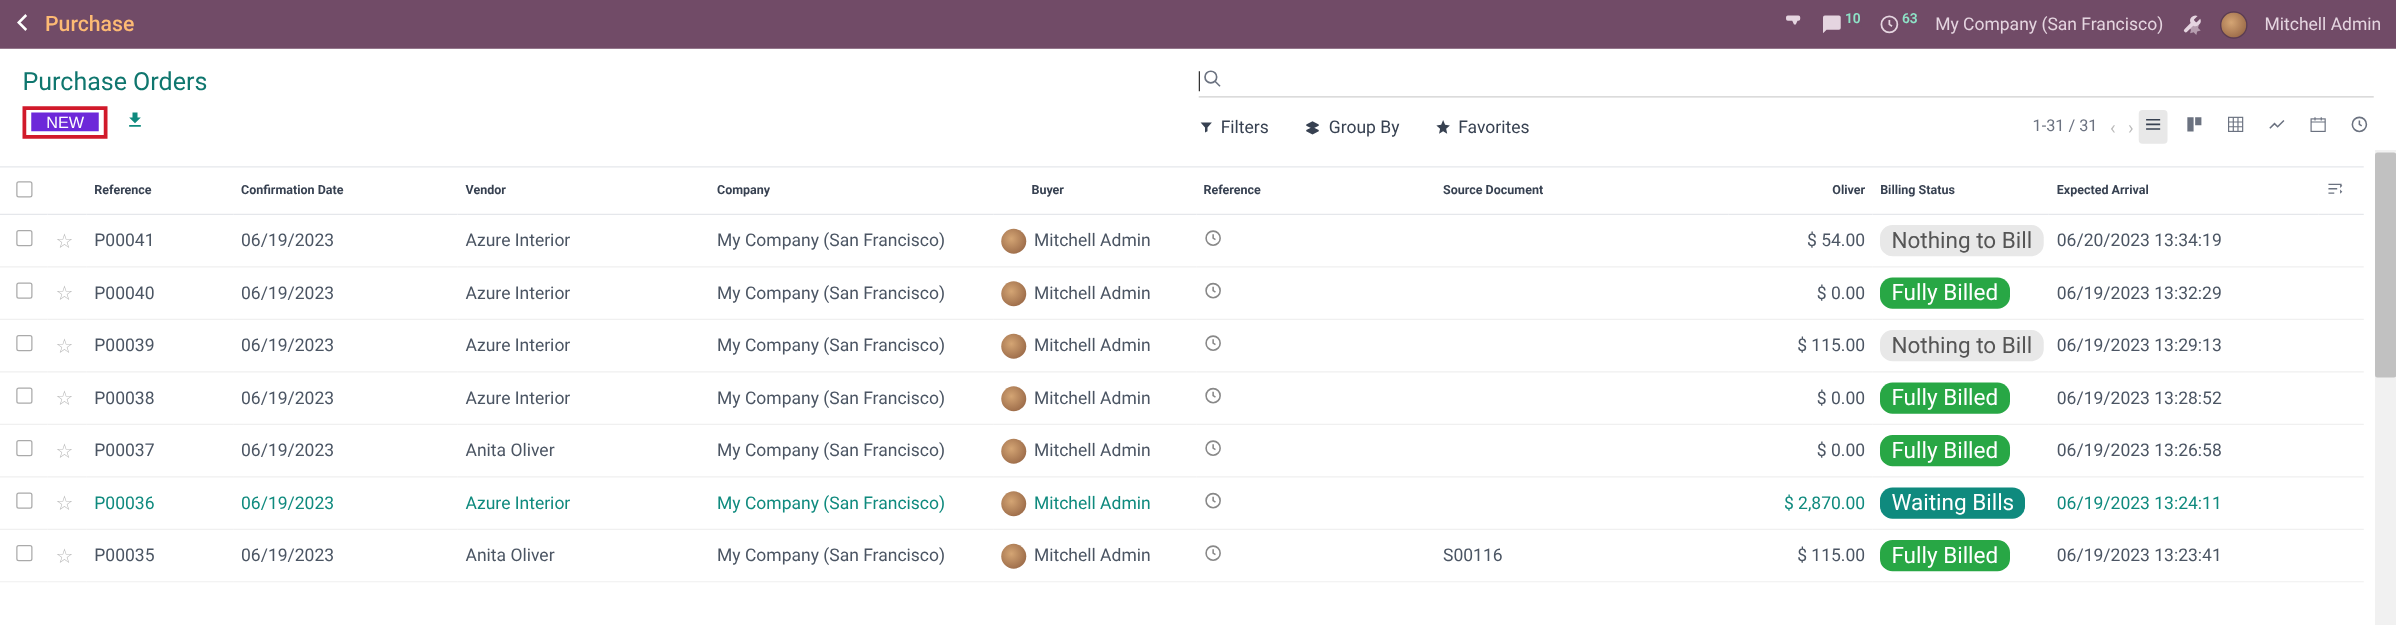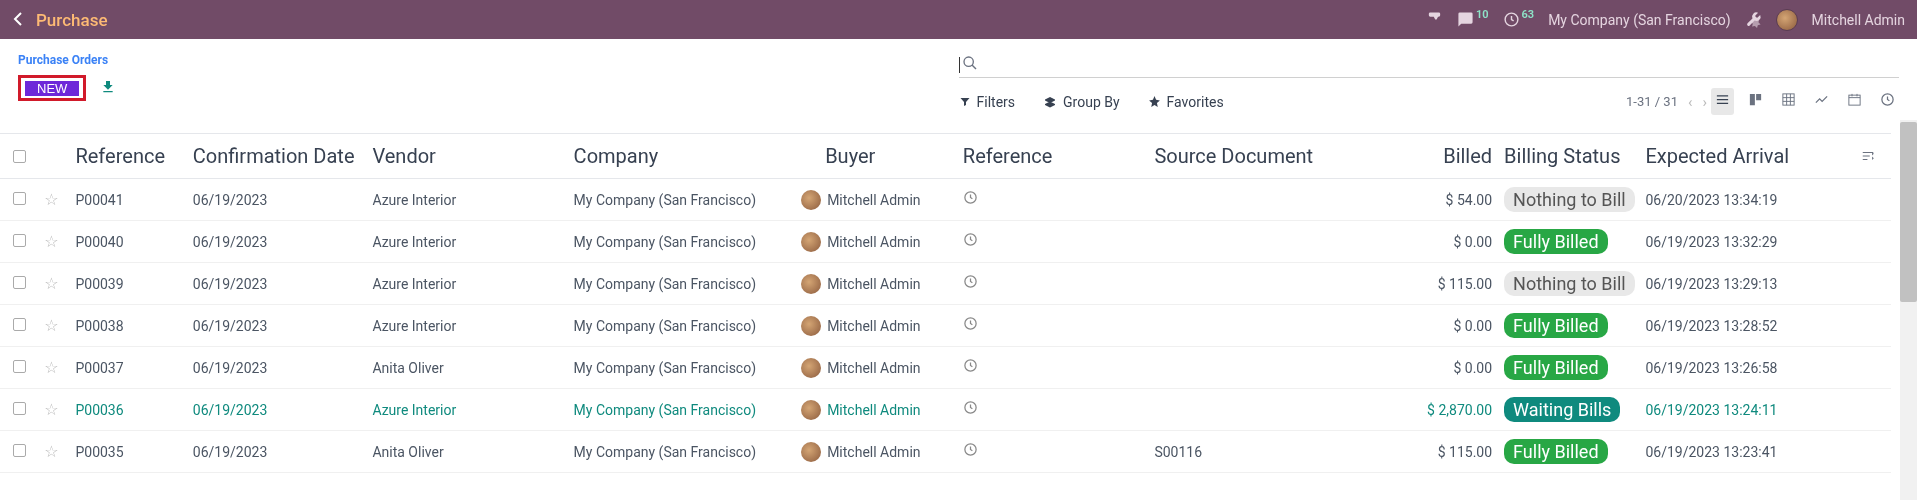--- a/index.html
+++ b/index.html
@@ -13,21 +13,21 @@
 .topbar .right { display: flex; align-items: center; gap: 14px; }
 .topbar .icon { color: #e5d5e0; cursor: pointer; position: relative; display: flex; align-items: center; }
 .topbar .badge { background: #714b67; color: #8ee4c8; font-size: 11px; font-weight: 600; margin-left: 2px; position: relative; top: -5px; }
 .topbar .company { color: #e5d5e0; font-size: 14px; }
 .topbar .avatar { width: 22px; height: 22px; border-radius: 50%; background: radial-gradient(circle at 40% 40%, #d4a574, #8b5a3c); border: 1px solid #5a3c52; }
 .topbar .user { color: #e5d5e0; font-size: 14px; }
 
 .header-row { display: flex; align-items: flex-start; padding: 14px 18px 0 18px; }
 .header-left { flex: 0 0 50%; }
 .header-right { flex: 0 0 50%; }
-.page-title { font-size: 12px; font-weight: 700; color: #3b82f6; margin-bottom: 8px; }
+.page-title { font-size: 20px; font-weight: 400; color: #0f766e; margin-bottom: 8px; }
 .new-btn-wrap { border: 3px solid #d11a2a; display: inline-block; padding: 2px 4px; }
 .new-btn { background: #6d28d9; color: #fff; border: none; padding: 0 12px; font-size: 13px; font-weight: 500; cursor: pointer; }
 .export-icon { color: #0f8a7e; margin-left: 10px; font-size: 16px; cursor: pointer; display:inline-block; vertical-align: middle; }
 
 .search-wrap { border-bottom: 1px solid #d0d0d0; display: flex; align-items: center; padding: 2px 0; margin-bottom: 10px; }
 .search-input { flex: 1; border: none; outline: none; font-size: 14px; padding: 4px 2px; font-style: italic; color: #333; }
 .search-input::placeholder { color: #888; font-style: normal; }
 .search-icon { color: #6b7280; font-size: 16px; cursor: pointer; }
 
 .toolbar-row { display: flex; align-items: center; }
@@ -35,21 +35,21 @@
 .toolbar-item { display: flex; align-items: center; gap: 6px; color: #374151; cursor: pointer; font-size: 14px; }
 .toolbar-spacer { flex: 1; }
 .pager { display: flex; align-items: center; gap: 10px; color: #6b7280; font-size: 13px; margin-right: 4px; }
 .pager .arrow { color: #bbb; cursor: pointer; font-size: 15px; }
 .view-switcher { display: flex; gap: 10px; align-items: center; }
 .view-btn { color: #6b7280; cursor: pointer; padding: 4px; font-size: 15px; }
 .view-btn.active { background: #e8e8e8; border-radius: 3px; }
 
 .table-wrap { margin-top: 18px; border-top: 1px solid #e5e7eb; width: calc(100% - 26px); }
 table { width: 100%; border-collapse: collapse; table-layout: fixed; }
-th { text-align: left; font-weight: 400; font-size: 20px; color: #374151; padding: 10px 6px; border-bottom: 1px solid #e5e7eb; white-space: nowrap; }
+th { text-align: left; font-weight: 700; font-size: 10px; color: #374151; padding: 10px 6px; border-bottom: 1px solid #e5e7eb; white-space: nowrap; }
 th.right, td.right { text-align: right; }
 td { padding: 8px 6px; border-bottom: 1px solid #f0f0f0; font-size: 14px; color: #4b5563; vertical-align: middle; white-space: nowrap; }
 .col-check { width: 32px; text-align: center; }
 .col-star { width: 26px; }
 .col-ref { width: 98px; }
 .col-date { width: 150px; }
 .col-vendor { width: 168px; }
 .col-company { width: 190px; }
 .col-buyer { width: 135px; }
 .col-act { width: 160px; }
@@ -198,21 +198,21 @@
     <tr>
       <th class="col-check"><span class="checkbox"></span></th>
       <th class="col-star"></th>
       <th class="col-ref">Reference</th>
       <th class="col-date">Confirmation Date</th>
       <th class="col-vendor">Vendor</th>
       <th class="col-company">Company</th>
       <th class="col-buyer col-buyer-header">Buyer</th>
       <th class="col-act">Reference</th>
       <th class="col-src">Source Document</th>
-      <th class="col-total right">Billed</th>
+      <th class="col-total right">Oliver</th>
       <th class="col-billing">Billing Status</th>
       <th class="col-arrival">Expected Arrival</th>
       <th class="col-opt"><span class="opt-icon"><svg width="14" height="14" viewBox="0 0 24 24" fill="#6b7280">
                 <path d="M3 17h8v2H3v-2zm0-6h12v2H3v-2zm0-6h18v2H3V5zM19 13l3 3-3 3v-6zM19 11V5l3 3-3 3z"></path>
               </svg></span></th>
     </tr>
   </thead>
   <tbody id="tbody">
         <tr>
     <td class="col-check"><span class="checkbox"></span></td>

